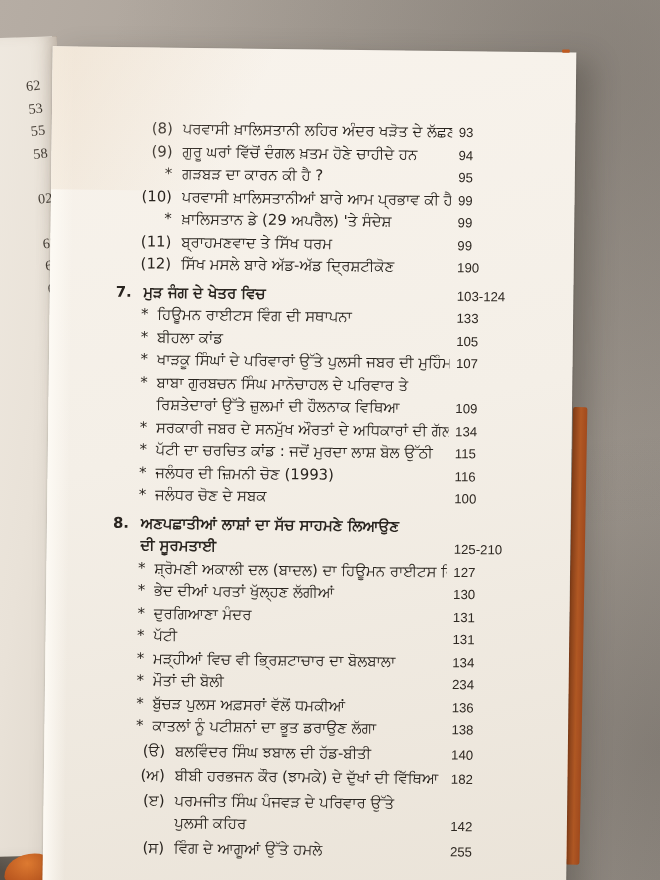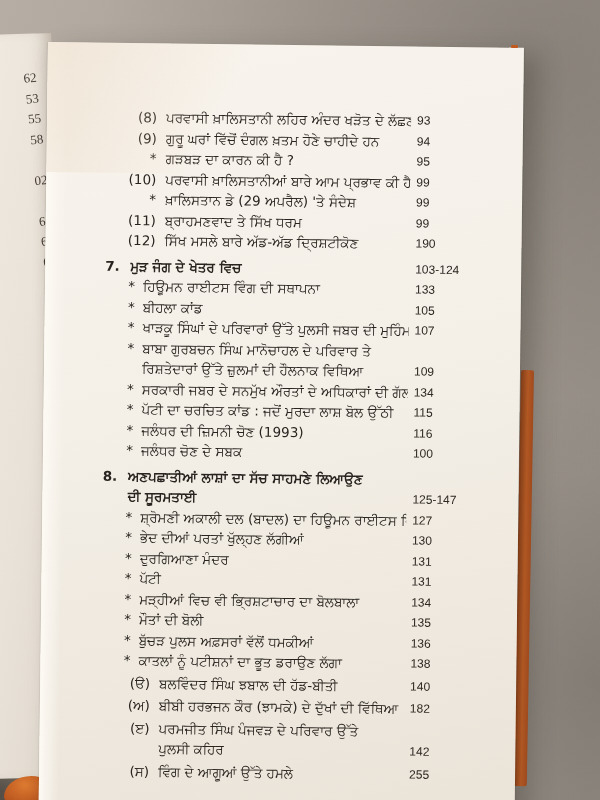--- a/index.html
+++ b/index.html
@@ -244,21 +244,21 @@
             <div class="tline">ਜਲੰਧਰ ਚੋਣ ਦੇ ਸਬਕ</div>
           </span>
           <span class="pg">100</span>
         </div>
         <div class="row chapter">
           <span class="lab">8.</span>
           <span class="title">
             <div class="tline">ਅਣਪਛਾਤੀਆਂ ਲਾਸ਼ਾਂ ਦਾ ਸੱਚ ਸਾਹਮਣੇ ਲਿਆਉਣ</div>
             <div class="tline">ਦੀ ਸੂਰਮਤਾਈ</div>
           </span>
-          <span class="pg">125-147</span>
+          <span class="pg">125-210</span>
         </div>
         <div class="row csub">
           <span class="lab">*</span>
           <span class="title">
             <div class="tline">ਸ਼੍ਰੋਮਣੀ ਅਕਾਲੀ ਦਲ (ਬਾਦਲ) ਦਾ ਹਿਊਮਨ ਰਾਈਟਸ ਵਿੰਗ</div>
           </span>
           <span class="pg">127</span>
         </div>
         <div class="row csub">
           <span class="lab">*</span>
@@ -286,21 +286,21 @@
           <span class="title">
             <div class="tline">ਮੜ੍ਹੀਆਂ ਵਿਚ ਵੀ ਭ੍ਰਿਸ਼ਟਾਚਾਰ ਦਾ ਬੋਲਬਾਲਾ</div>
           </span>
           <span class="pg">134</span>
         </div>
         <div class="row csub">
           <span class="lab">*</span>
           <span class="title">
             <div class="tline">ਮੌਤਾਂ ਦੀ ਬੋਲੀ</div>
           </span>
-          <span class="pg">135</span>
+          <span class="pg">234</span>
         </div>
         <div class="row csub">
           <span class="lab">*</span>
           <span class="title">
             <div class="tline">ਬੁੱਚੜ ਪੁਲਸ ਅਫ਼ਸਰਾਂ ਵੱਲੋਂ ਧਮਕੀਆਂ</div>
           </span>
           <span class="pg">136</span>
         </div>
         <div class="row csub">
           <span class="lab">*</span>

